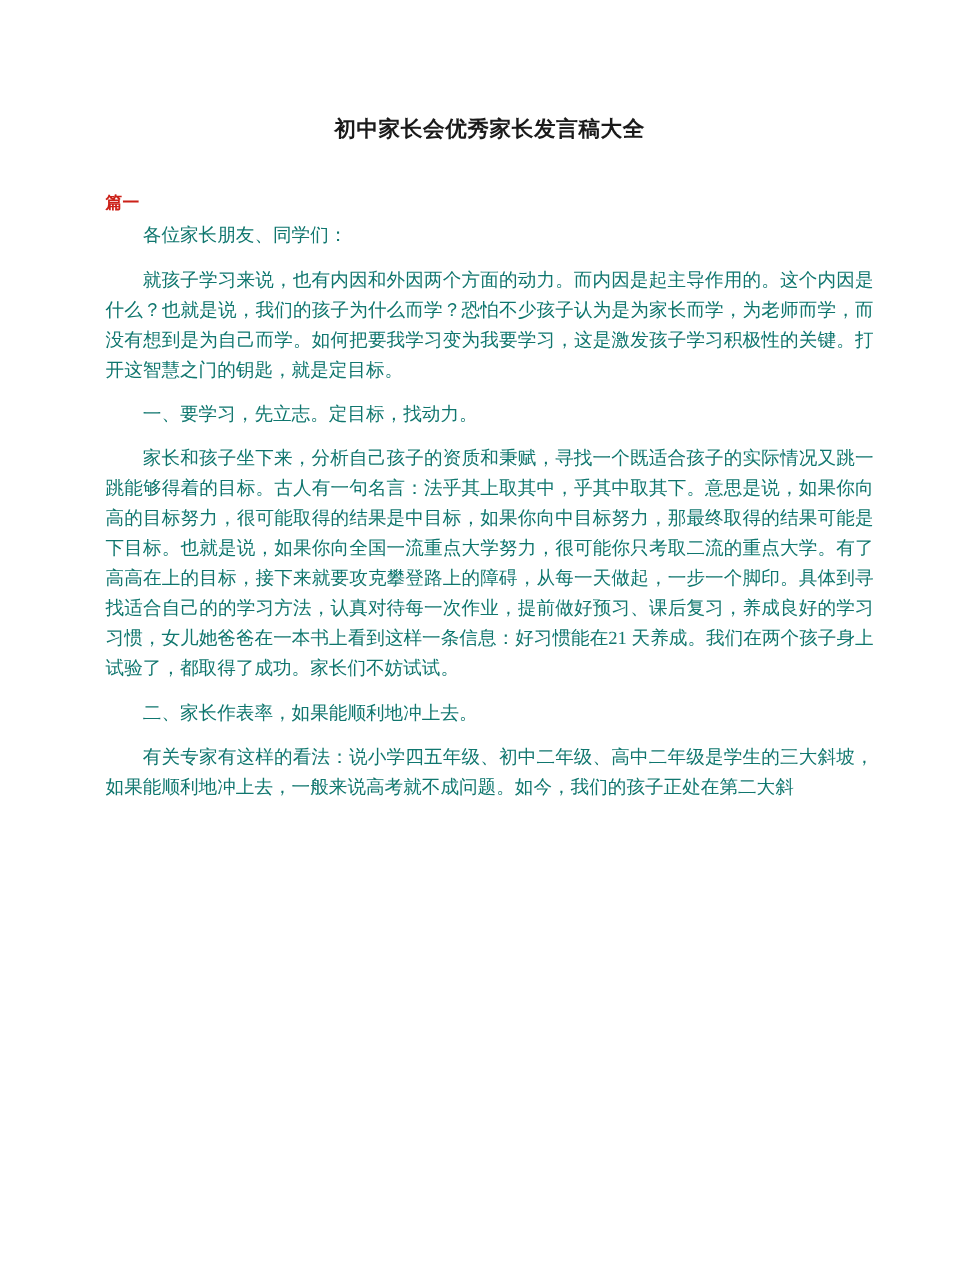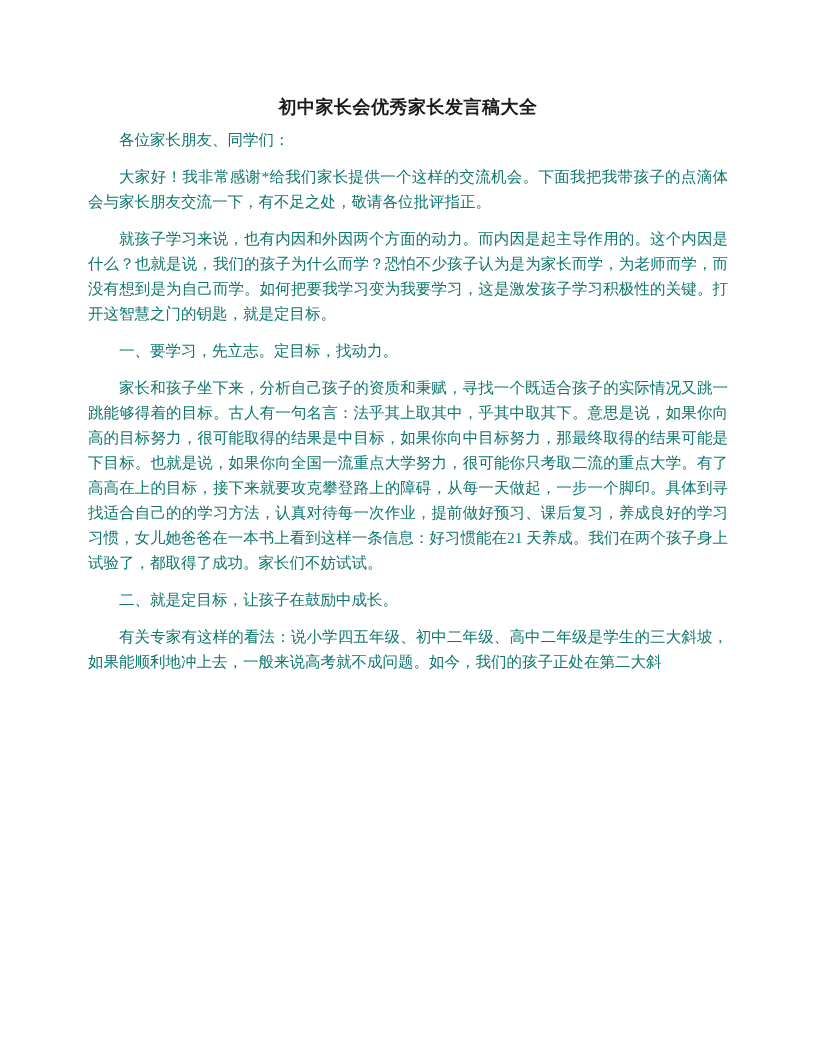--- a/index.html
+++ b/index.html
@@ -61,31 +61,31 @@
   }
 </style>
 </head>
 <body>
 
 <div class="page">
   <div class="content">
 
     <h1 class="doc-title">初中家长会优秀家长发言稿大全</h1>
 
+    <div class="section-label">篇一</div>
 
     <p class="para first-after-label">各位家长朋友、同学们：</p>
 
-    <p class="para">大家好！我非常感谢*给我们家长提供一个这样的交流机会。下面我把我带孩子的点滴体会与家长朋友交流一下，有不足之处，敬请各位批评指正。</p>
 
     <p class="para">就孩子学习来说，也有内因和外因两个方面的动力。而内因是起主导作用的。这个内因是什么？也就是说，我们的孩子为什么而学？恐怕不少孩子认为是为家长而学，为老师而学，而没有想到是为自己而学。如何把要我学习变为我要学习，这是激发孩子学习积极性的关键。打开这智慧之门的钥匙，就是定目标。</p>
 
     <p class="para">一、要学习，先立志。定目标，找动力。</p>
 
     <p class="para">家长和孩子坐下来，分析自己孩子的资质和秉赋，寻找一个既适合孩子的实际情况又跳一跳能够得着的目标。古人有一句名言：法乎其上取其中，乎其中取其下。意思是说，如果你向高的目标努力，很可能取得的结果是中目标，如果你向中目标努力，那最终取得的结果可能是下目标。也就是说，如果你向全国一流重点大学努力，很可能你只考取二流的重点大学。有了高高在上的目标，接下来就要攻克攀登路上的障碍，从每一天做起，一步一个脚印。具体到寻找适合自己的的学习方法，认真对待每一次作业，提前做好预习、课后复习，养成良好的学习习惯，女儿她爸爸在一本书上看到这样一条信息：好习惯能在21 天养成。我们在两个孩子身上试验了，都取得了成功。家长们不妨试试。</p>
 
 
-    <p class="para">二、就是定目标，让孩子在鼓励中成长。</p>
+    <p class="para">二、家长作表率，如果能顺利地冲上去。</p>
 
 
     <p class="para">有关专家有这样的看法：说小学四五年级、初中二年级、高中二年级是学生的三大斜坡，如果能顺利地冲上去，一般来说高考就不成问题。如今，我们的孩子正处在第二大斜</p>
 
   </div>
 </div>
 
 </body></html>

